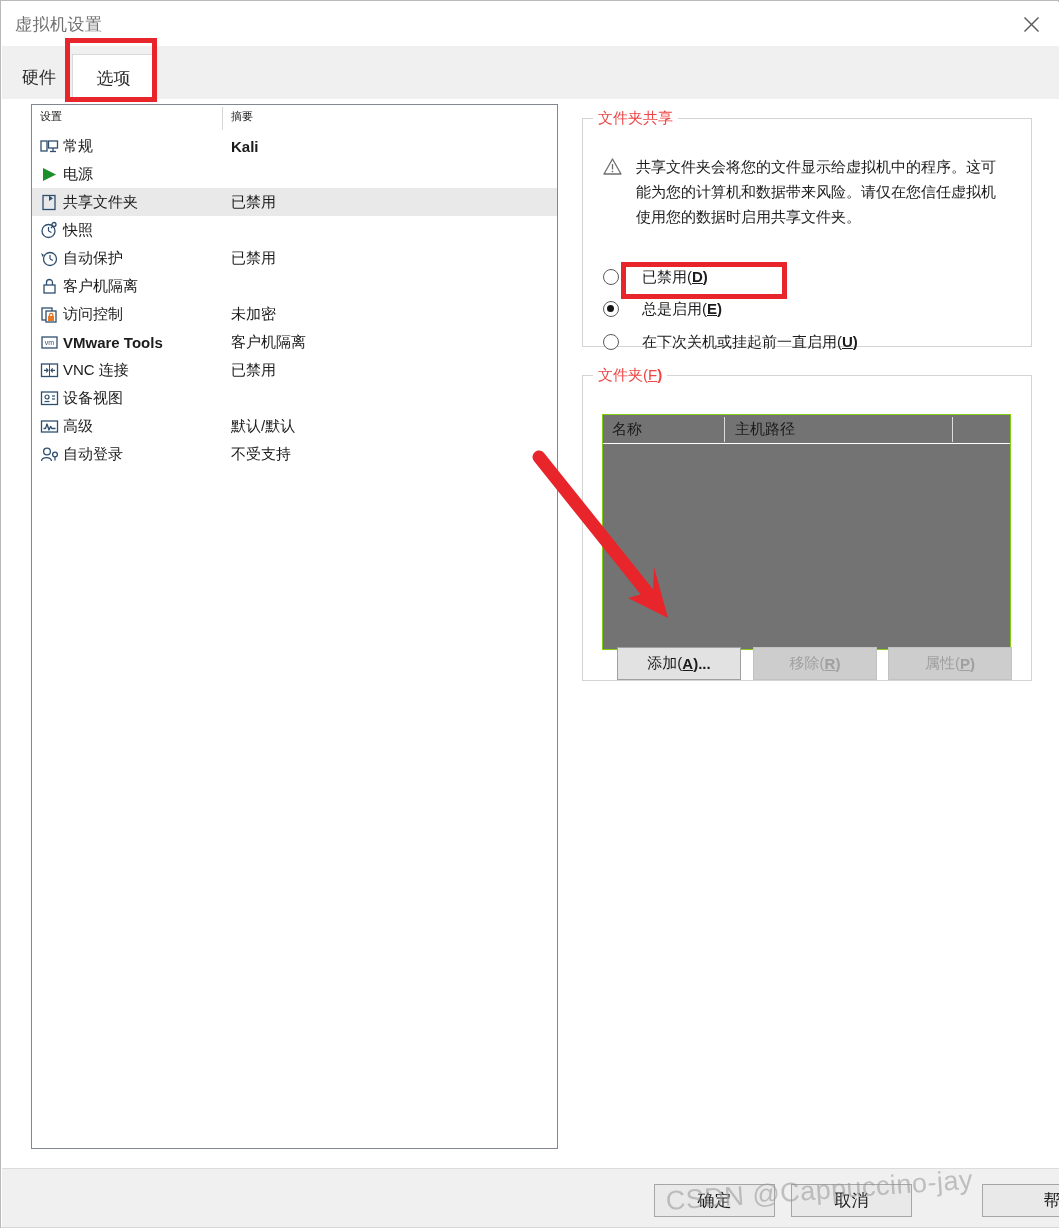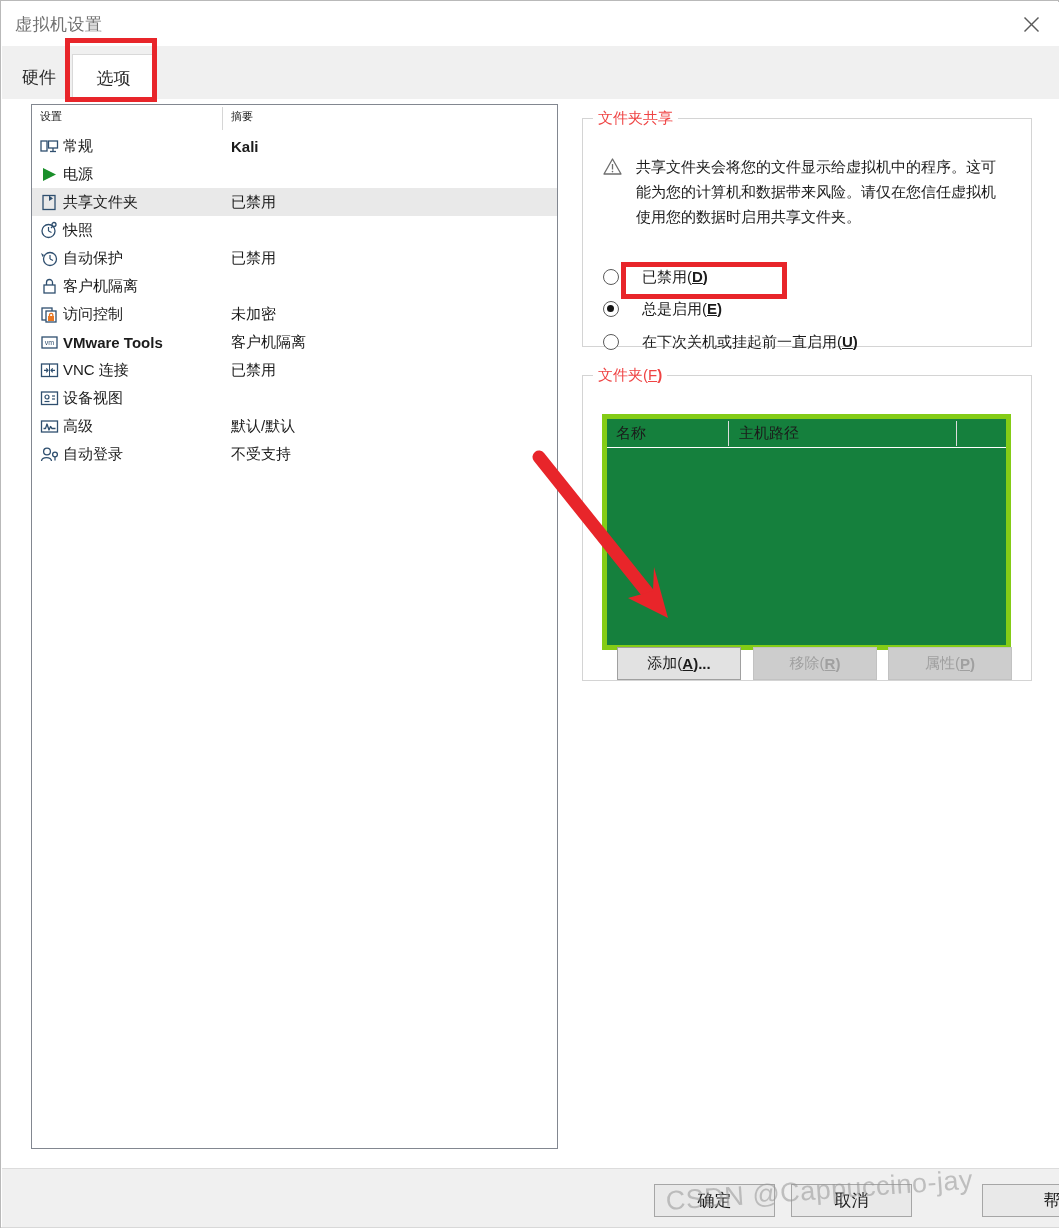--- a/index.html
+++ b/index.html
@@ -211,22 +211,22 @@
   .radio-label b { font-weight: bold; }
   #radio-disabled { top: 136px; }
   #radio-always   { top: 168px; }
   #radio-until    { top: 201px; }
 
   
   #folders-table {
     position: absolute;
     left: 19px; top: 29px;
     width: 409px; height: 236px;
-    border: 5px solid #84cc16;
-    background: #15803d;
+    border: 1px solid #84cc16;
+    background: #737373;
     box-sizing: border-box;
   }
   #folders-head {
     position: relative;
     height: 28px;
     border-bottom: 1px solid #ffffff;
   }
   #folders-head .th {
     position: absolute;
     top: 5px;

